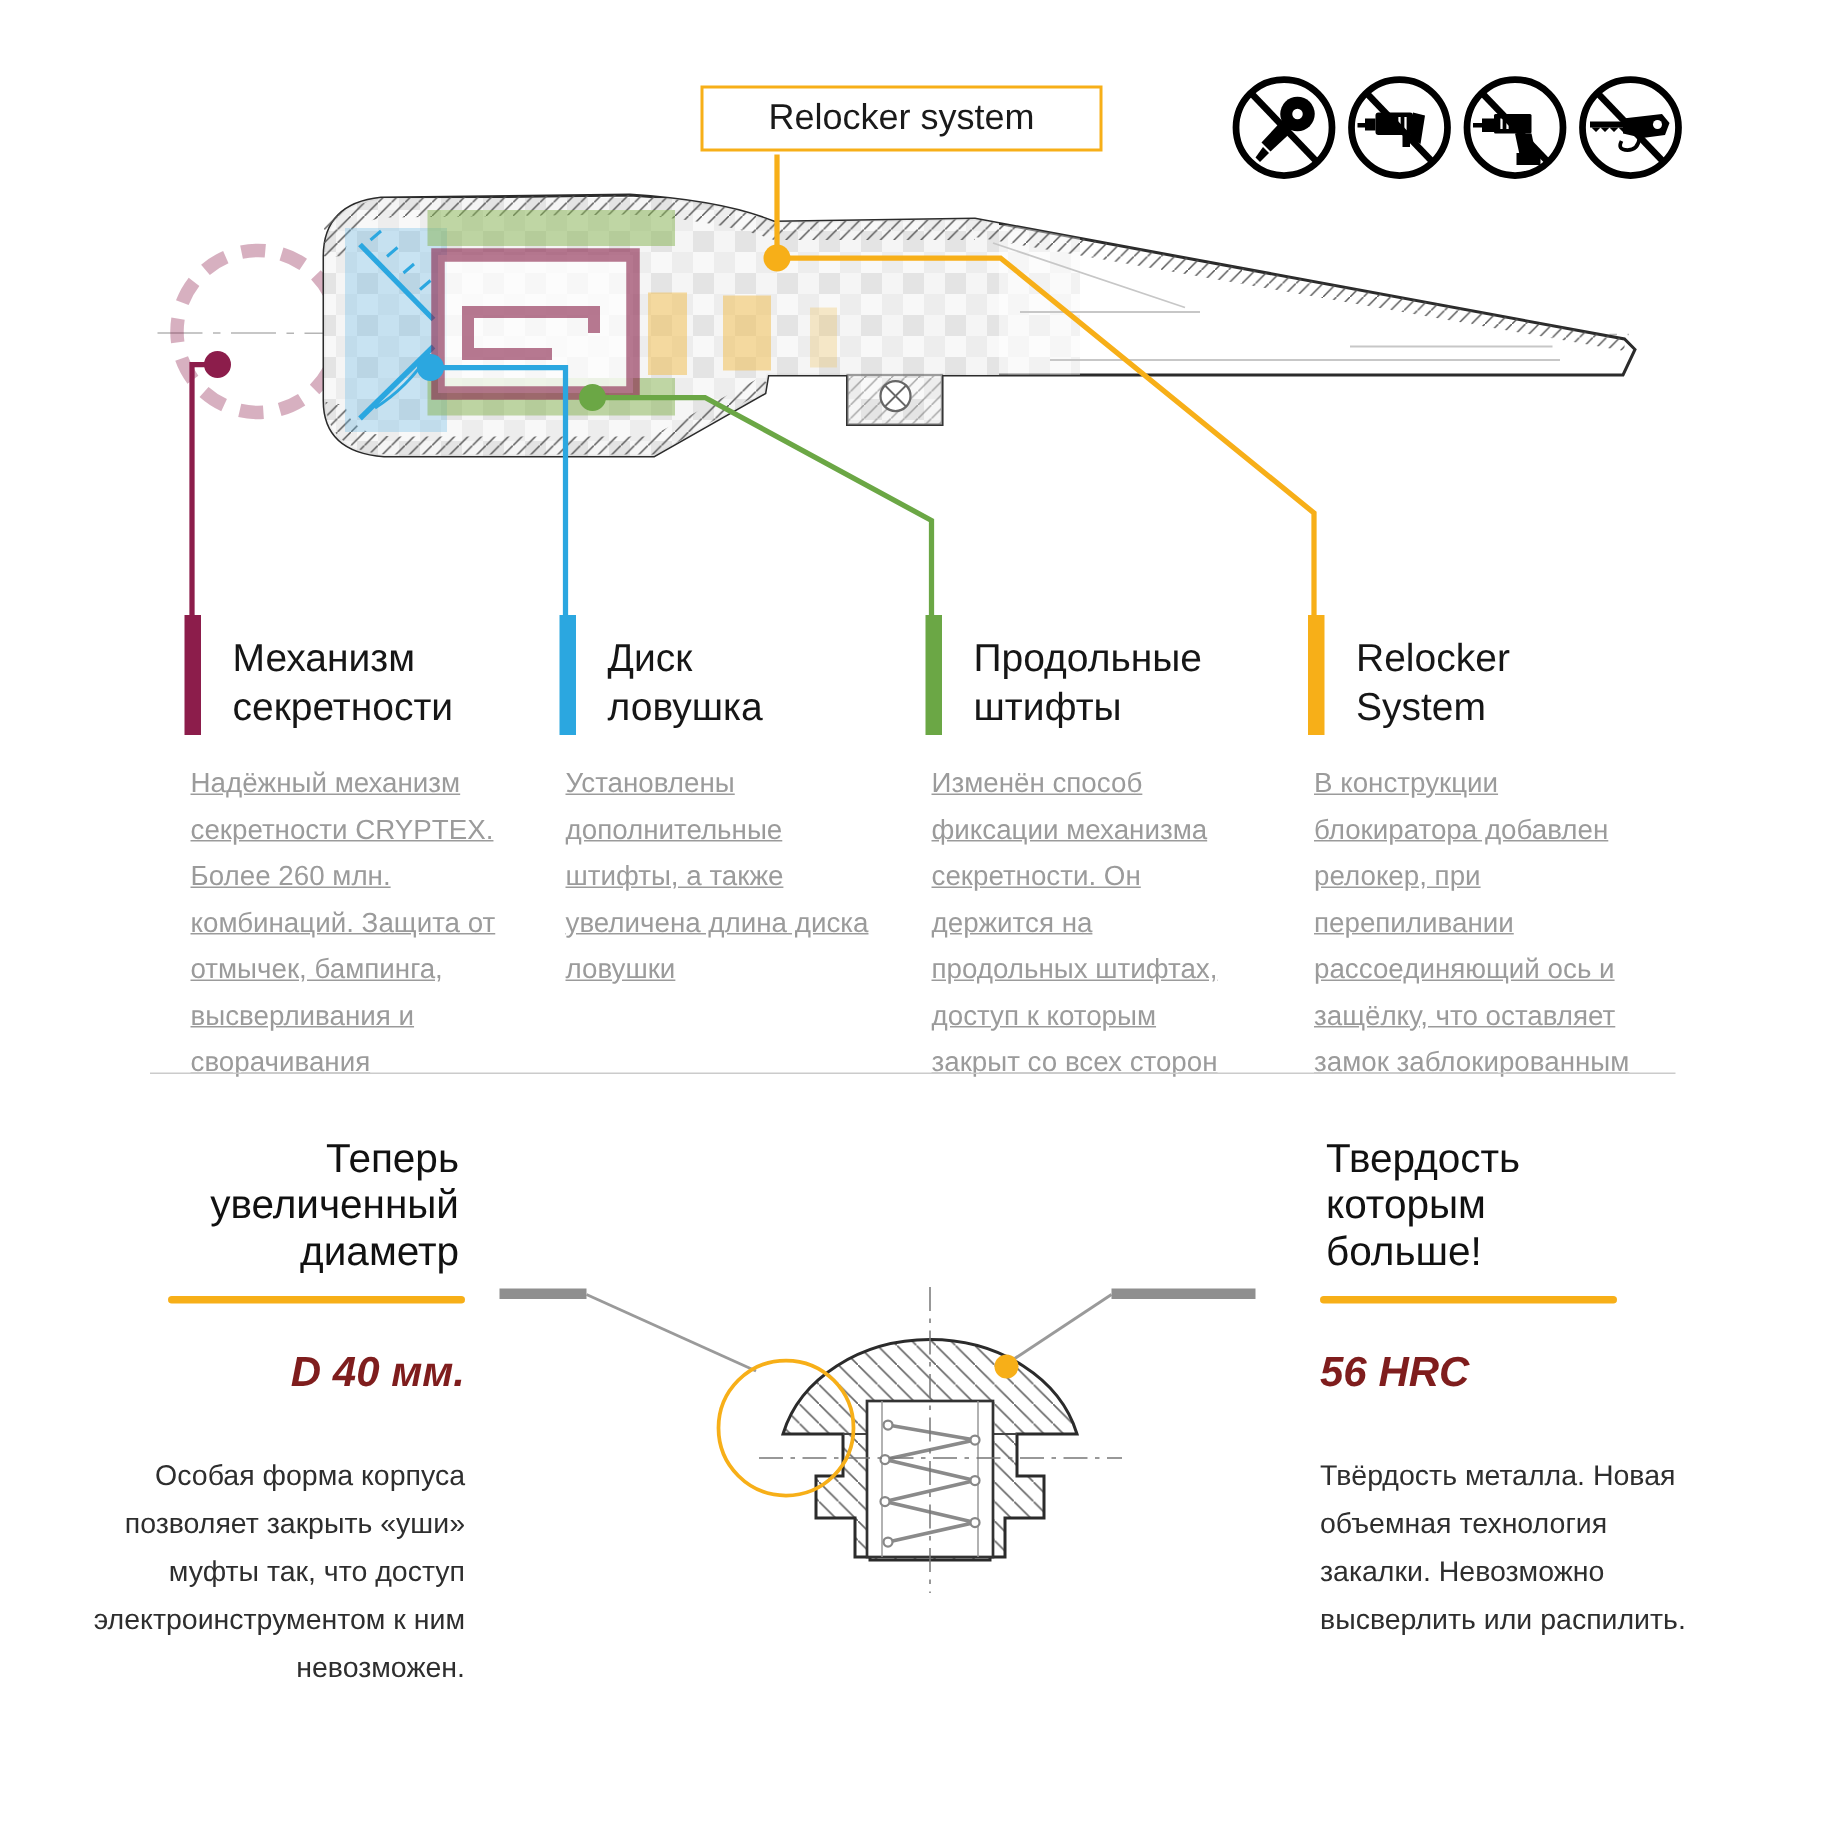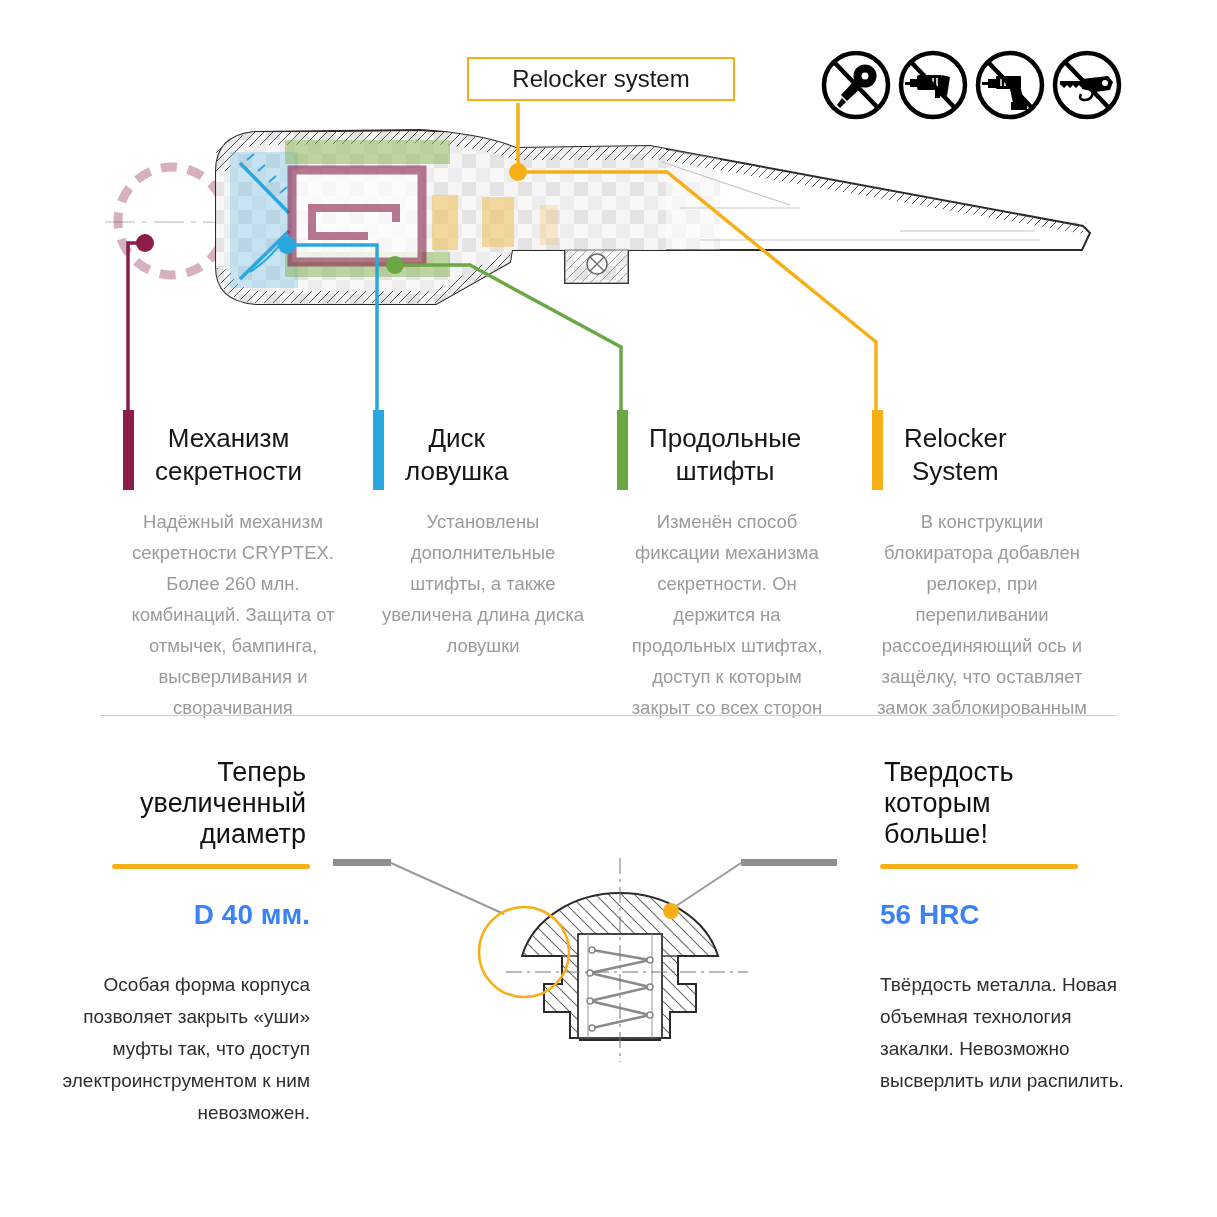--- a/index.html
+++ b/index.html
@@ -6,31 +6,31 @@
   .page{position:relative;width:1217px;height:1217px;background:#fff;overflow:hidden;}
   .abs{position:absolute;}
   svg{display:block;}
   
   .relocker-box{left:467px;top:57px;width:268px;height:44px;border:2px solid #F2A71B;
     display:flex;align-items:center;justify-content:center;box-sizing:border-box;}
   .relocker-box span{font-size:24px;color:#1a1a1a;}
   
   .icon-row{left:820px;top:49px;display:flex;gap:5px;}
   
-  .feature{top:410px;width:232px;height:290px;text-align:center;}
+  .feature{top:410px;width:232px;height:290px;}
   .feature .bar{position:absolute;left:0;top:0;width:11px;height:80px;}
   .feature h3{position:absolute;left:32px;top:12px;margin:0;font-size:26px;line-height:1.25;
     font-weight:400;color:#161616;white-space:pre-line;}
   .feature p{position:absolute;left:4px;top:96px;margin:0;width:212px;font-size:18.5px;
-    line-height:31px;color:#9B9B9B;}
+    line-height:31px;color:#9B9B9B;text-decoration:underline;}
   .divider{left:100px;top:715px;width:1017px;height:1px;background:#cbcbcb;}
   
   .bottom-block h2{margin:4px;font-size:27px;line-height:31px;font-weight:400;color:#111;white-space:pre-line;}
   .bottom-block .accent-line{height:5px;width:198px;border-radius:2.5px;margin-top:14px;}
-  .bottom-block .big-value{margin-top:30px;font-size:28px;font-weight:700;color:#3b82f6;}
+  .bottom-block .big-value{margin-top:30px;font-size:28px;font-weight:700;color:#7f1d1d;font-style:italic;}
   .bottom-block p{margin:38px 0 0 0;font-size:19px;line-height:32px;color:#2e2e2e;}
   .bottom-left{left:58px;top:753px;width:252px;text-align:right;}
   .bottom-left .accent-line{margin-left:auto;}
   .bottom-right{left:880px;top:753px;width:245px;text-align:left;}
 </style>
 </head>
 <body>
 
 <div class="page">
 

